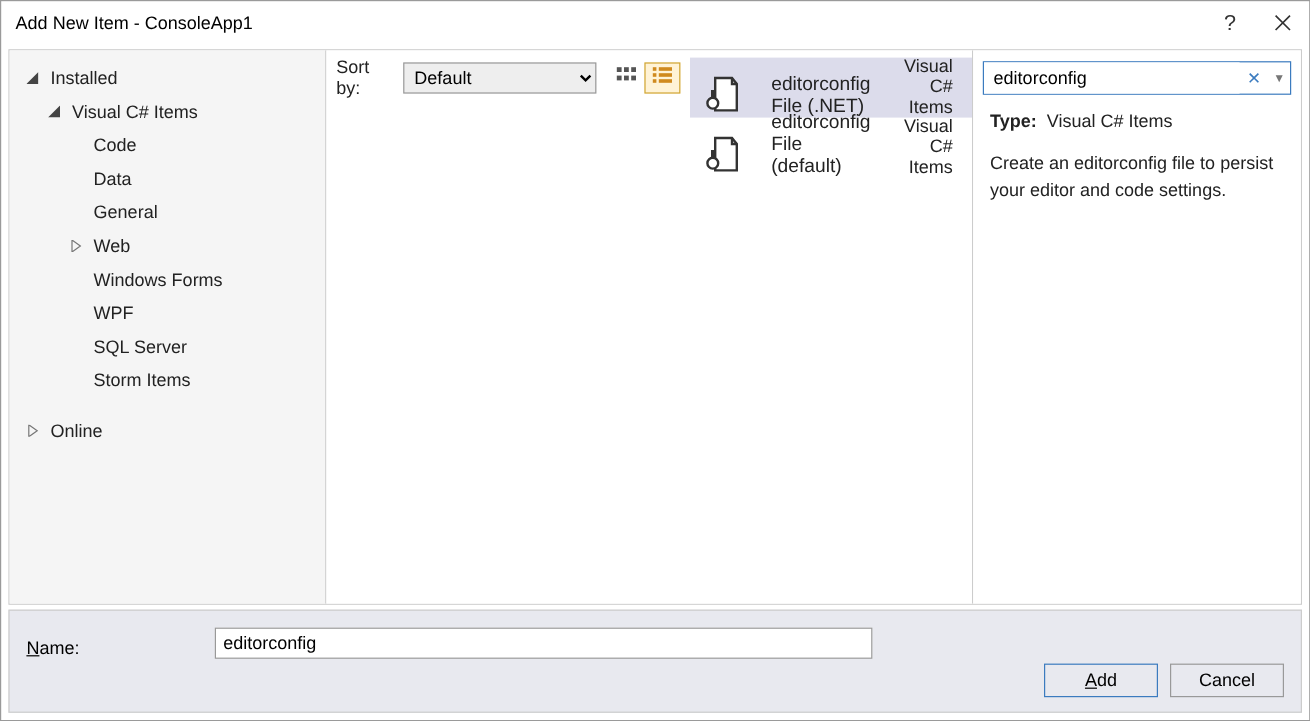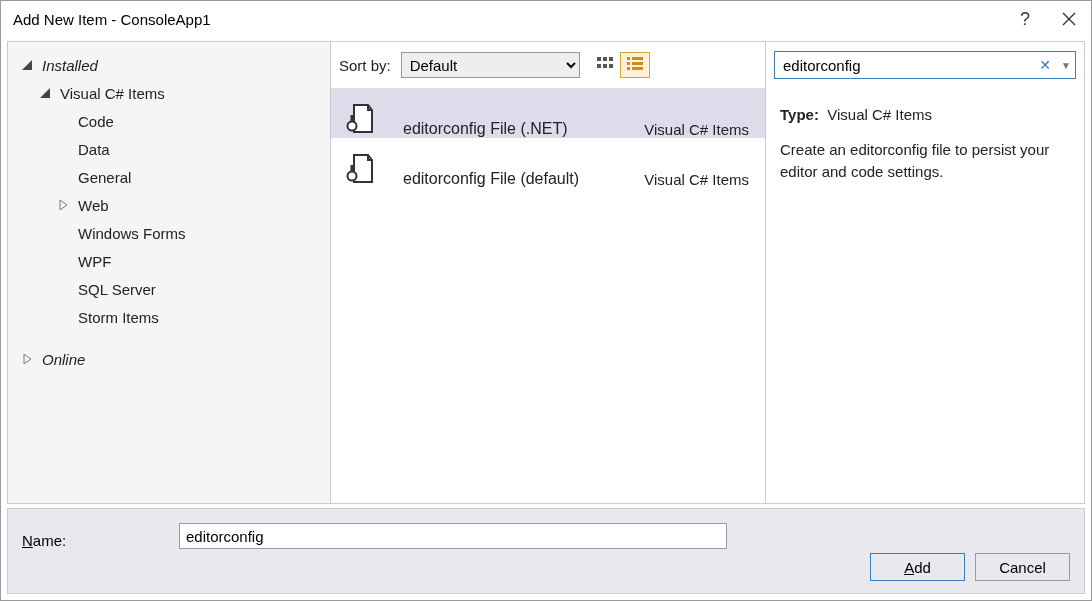--- a/index.html
+++ b/index.html
@@ -13,27 +13,27 @@
   .titlebar .winbtn { width: 44px; height: 100%; display: flex; align-items: center; justify-content: center; color: #333; font-size: 18px; }
 
   
   .content { flex: 1; display: flex; border: 1px solid #ccc; margin: 4px 6px 4px 6px; background: #fff; }
 
   
   .tree-pane { width: 323px; border-right: 1px solid #ccc; background: #f5f5f5; padding: 9px 0 0 0; font-size: 15px; color: #222; overflow: auto; }
   .tree-row { display: flex; align-items: center; height: 28px; padding-left: 12px; }
   .tree-row .tw { width: 14px; display: inline-flex; align-items: center; justify-content: center; color: #5a5a5a; margin-right: 4px; }
   .tree-row .lbl { padding: 1px 4px; }
-  .lvl1 { padding-left: 12px; font-style: italic; }
+  .lvl1 { padding-left: 12px; }
   .lvl2 { padding-left: 30px; }
   .lvl3 { padding-left: 48px; }
   .selected .lbl { background: #c8c8d4; }
 
   
-  .mid-pane { flex: 1; border-right: 1px solid #ccc; background: #fff; display: flex; flex-direction: column; }
+  .mid-pane { flex: 1; border-right: 1px solid #ccc; background: #fff; display: flex; flex-direction: row; }
   .sortbar { height: 40px; display: flex; align-items: center; padding: 6px 8px 0 8px; gap: 8px; font-size: 15px; }
   .sortbar label { color: #222; margin-right: 2px; }
   .sortbar select { width: 179px; height: 26px; font-size: 15px; border: 1px solid #999; background: #eee; padding-left: 4px; }
   .viewbtns { display: flex; gap: 0; margin-left: 2px; }
   .viewbtn { width: 30px; height: 26px; display: flex; align-items: center; justify-content: center; border: 1px solid transparent; }
   .viewbtn.active { border-color: #d0a634; background: #fff3d6; }
   .viewbtn svg { width: 18px; height: 18px; }
 
   .item-list { flex: 1; padding-top: 6px; }
   .item-row { height: 50px; display: flex; align-items: flex-end; padding: 0 16px 0 10px; gap: 24px; }
@@ -42,21 +42,21 @@
   .item-row .name { flex: 1; font-size: 16px; color: #222; }
   .item-row .cat { font-size: 15px; color: #222; text-align: right; }
 
   
   .right-pane { width: 318px; background: #fff; display: flex; flex-direction: column; }
   .search-wrap { padding: 9px 8px 6px 8px; }
   .search-box { position: relative; border: 1px solid #3b7bbf; background: #fff; height: 28px; display: flex; align-items: center; }
   .search-box input { border: none; outline: none; flex: 1; padding: 0 6px 0 8px; font-size: 15px; height: 100%; }
   .search-box .clrbtn { width: 24px; height: 100%; display: flex; align-items: center; justify-content: center; color: #3b7bbf; font-size: 14px; }
   .search-box .ddbtn { width: 18px; height: 100%; display: flex; align-items: center; justify-content: center; color: #777; font-size: 10px; }
-  .detail { padding: 8px 14px; font-size: 15px; color: #222; margin-top: 13px; }
+  .detail { padding: 8px 14px; font-size: 15px; color: #222; }
   .detail .typeline { margin-bottom: 16px; }
   .detail .typelbl { font-weight: bold; }
   .detail .desc { line-height: 1.45; }
 
   
   .bottom { height: 86px; background: #e8e9ef; border: 1px solid #ccc; margin: 0 6px 6px 6px; padding: 10px 14px 12px 14px; display: flex; flex-direction: column; }
   .name-row { display: flex; align-items: flex-end; height: 30px; gap: 12px; }
   .name-row .lbl { width: 145px; font-size: 15px; }
   .name-row .lbl .ul { text-decoration: underline; }
   .name-row input { width: 548px; height: 26px; border: 1px solid #999; padding: 0 6px; font-size: 15px; background: #fff; }

